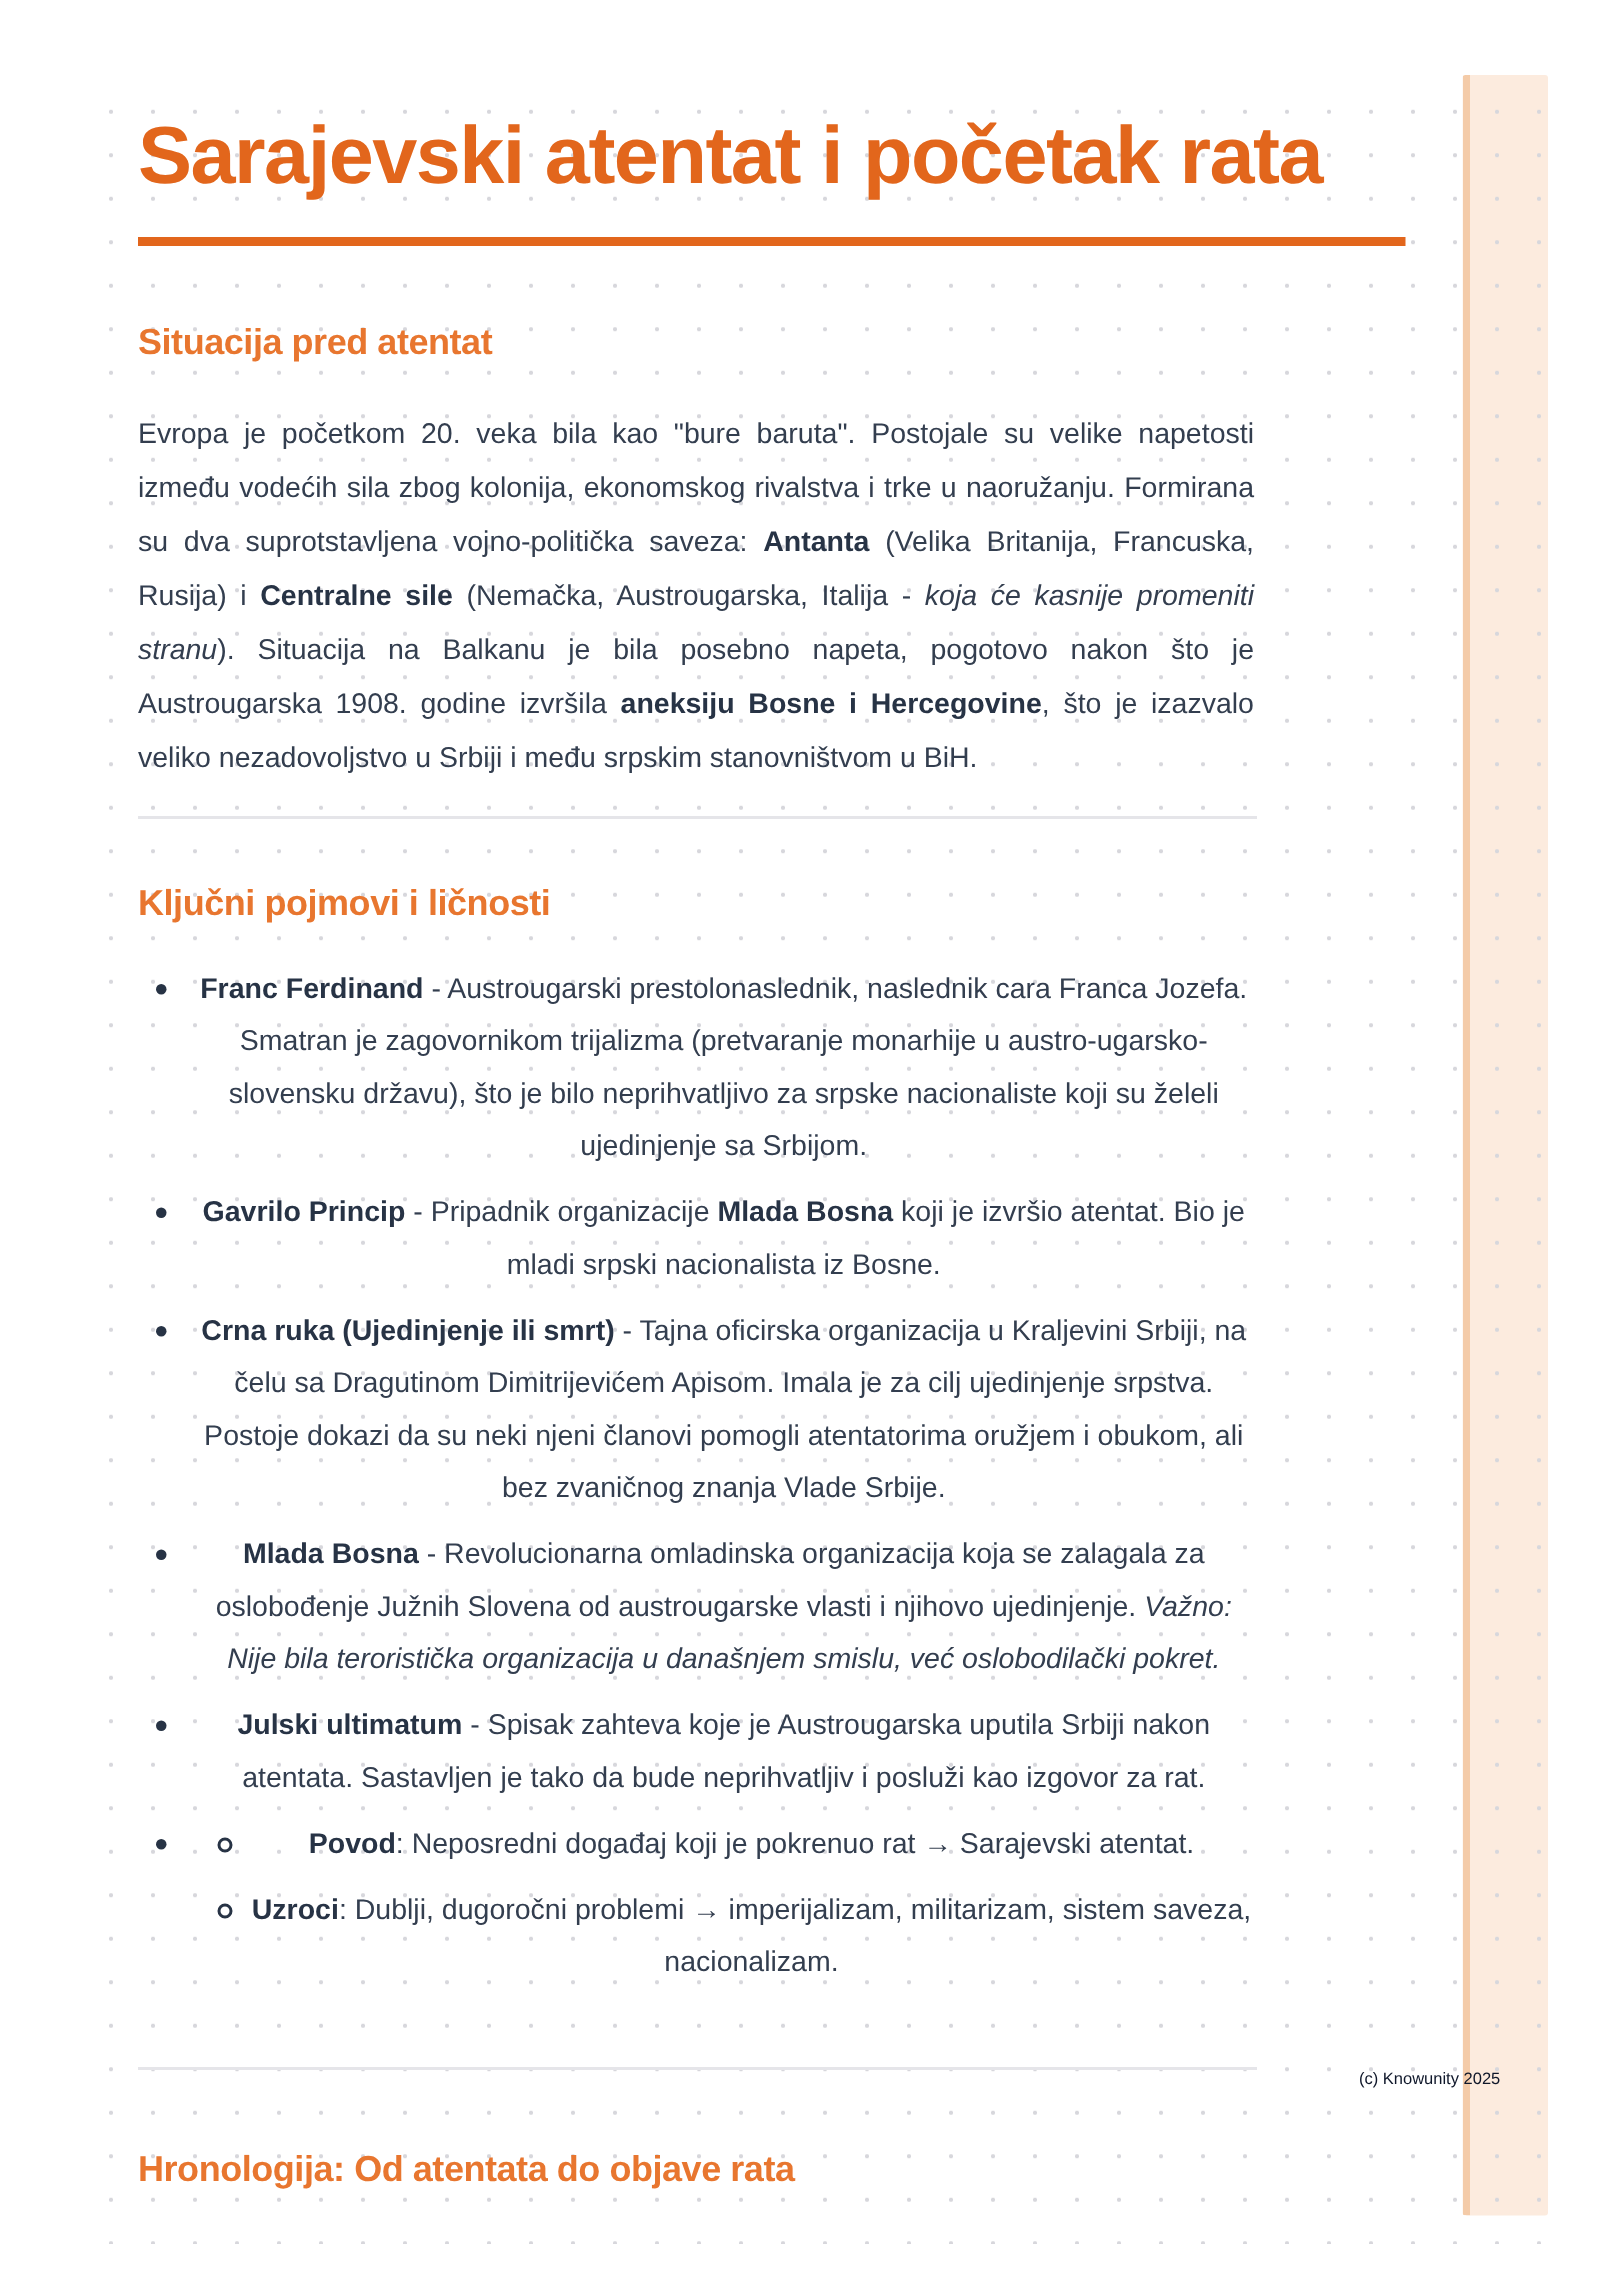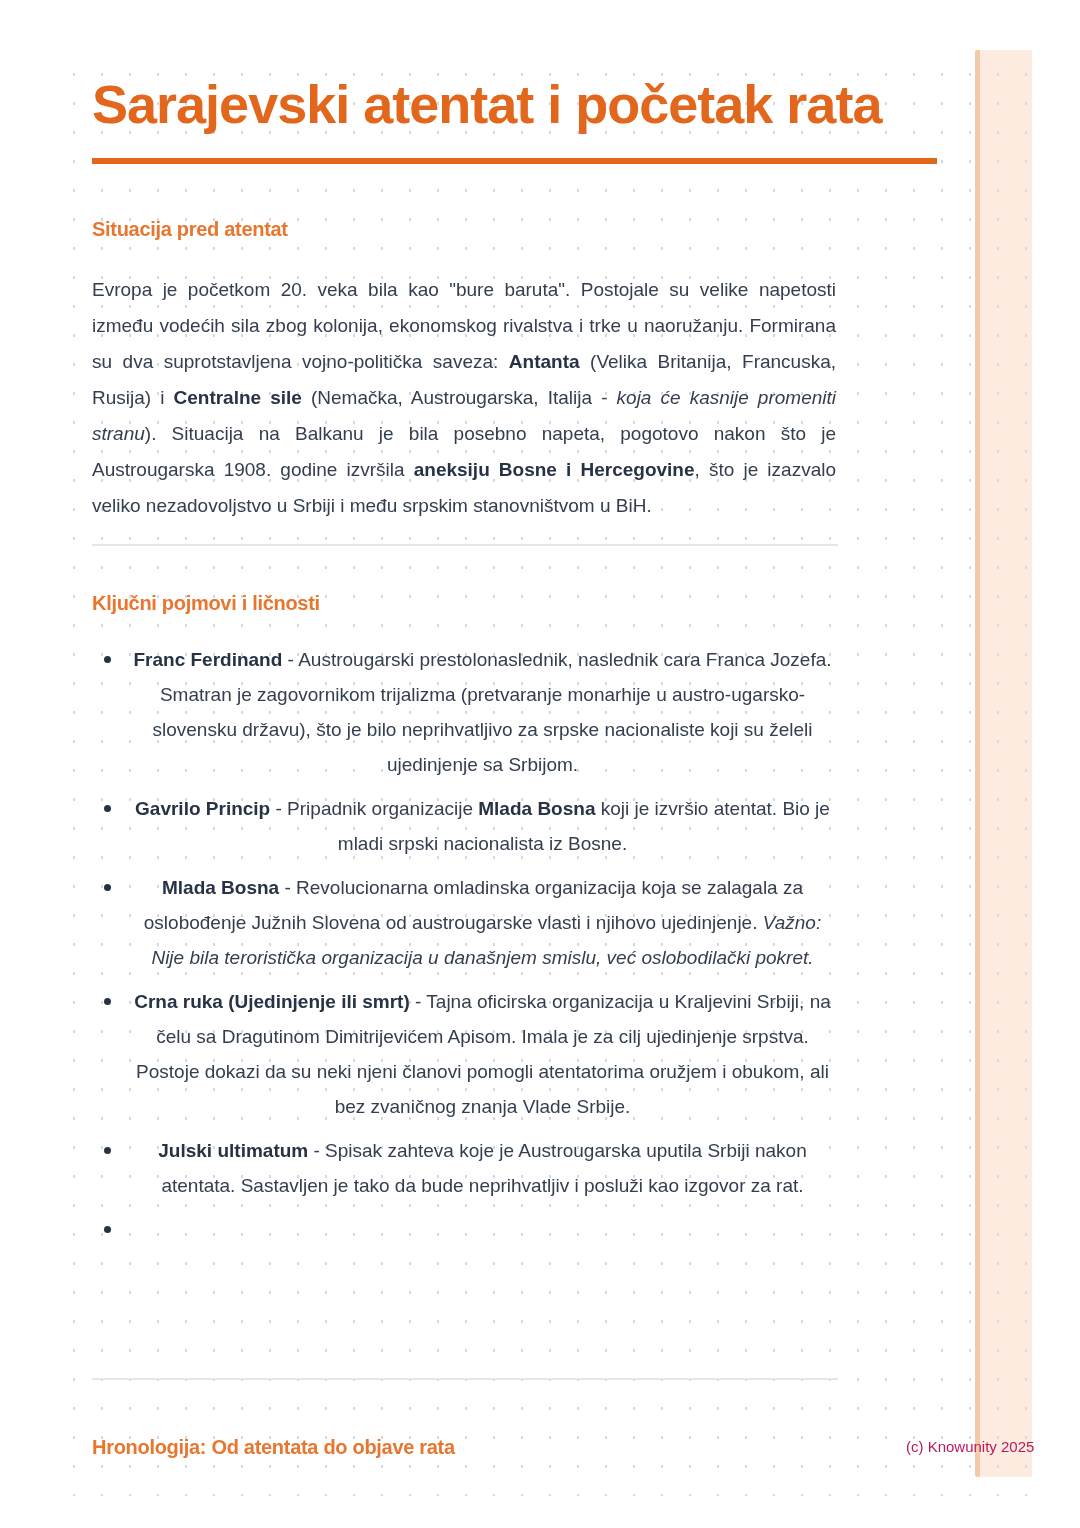--- a/index.html
+++ b/index.html
@@ -27,21 +27,21 @@
   }
   .content { position:absolute; left:92px; top:0; width:845px; z-index:2; }
   h1.title {
     padding-top:72px;
     font-size:54px; line-height:64px; font-weight:700;
     letter-spacing:-1px;
     color:#E2661C;
   }
   .title-rule { margin-top:22px; width:845px; height:6px; background:#E2661C; }
   h2.section-heading {
-    font-size:20px; line-height:34px; font-weight:700;
+    font-size:24px; line-height:34px; font-weight:700;
     letter-spacing:-0.3px;
     color:#E8762F;
   }
   .section-situacija h2 { margin-top:48px; }
   .para {
     margin-top:26px; width:744px;
     font-size:19px; line-height:36px;
     text-align:justify;
     color:#333E4F;
   }
@@ -65,22 +65,22 @@
   }
   ul.subs { list-style:none; }
   ul.subs > li { position:relative; padding-left:37px; margin-top:9px; }
   ul.subs > li::before {
     content:""; position:absolute; left:20px; top:13px;
     width:6px; height:6px; border-radius:50%;
     border:2px solid #273345; background:transparent;
   }
   .section-hronologija { position:absolute; left:92px; top:1430px; z-index:2; }
   .footer {
-    position:absolute; left:906px; top:1438px; z-index:3;
-    font-size:15px; color:#be185d;
+    position:absolute; left:906px; top:1380px; z-index:3;
+    font-size:11px; color:#0f172a;
   }
 </style>
 </head>
 <body>
 
 <div class="stripe"></div>
 <div class="dot-grid"></div>
 
 <div class="content">
 
@@ -92,24 +92,28 @@
     <p class="para"><span>Evropa je početkom 20. veka bila kao "bure baruta". Postojale su velike napetosti između vodećih sila zbog kolonija, ekonomskog rivalstva i trke u naoružanju. Formirana su dva suprotstavljena vojno-politička saveza: </span><span class="b">Antanta</span><span> (Velika Britanija, Francuska, Rusija) i </span><span class="b">Centralne sile</span><span> (Nemačka, Austrougarska, Italija - </span><span class="i">koja će kasnije promeniti stranu</span><span>). Situacija na Balkanu je bila posebno napeta, pogotovo nakon što je Austrougarska 1908. godine izvršila </span><span class="b">aneksiju Bosne i Hercegovine</span><span>, što je izazvalo veliko nezadovoljstvo u Srbiji i među srpskim stanovništvom u BiH.</span></p>
   </section>
 
   <div class="divider"></div>
 
   <section class="section-pojmovi">
     <h2 class="section-heading">Ključni pojmovi i ličnosti</h2>
     <ul class="bullets">
       <li><span class="b">Franc Ferdinand</span><span> - Austrougarski prestolonaslednik, naslednik cara Franca Jozefa. Smatran je zagovornikom trijalizma (pretvaranje monarhije u austro-ugarsko-slovensku državu), što je bilo neprihvatljivo za srpske nacionaliste koji su želeli ujedinjenje sa Srbijom.</span></li>
       <li><span class="b">Gavrilo Princip</span><span> - Pripadnik organizacije </span><span class="b">Mlada Bosna</span><span> koji je izvršio atentat. Bio je mladi srpski nacionalista iz Bosne.</span></li>
+      <li><span class="b">Crna ruka (Ujedinjenje ili smrt)</span><span> - Tajna oficirska organizacija u Kraljevini Srbiji, na čelu sa Dragutinom Dimitrijevićem Apisom. Imala je za cilj ujedinjenje srpstva. Postoje dokazi da su neki njeni članovi pomogli atentatorima oružjem i obukom, ali bez zvaničnog znanja Vlade Srbije.</span></li>
       <li><span class="b">Mlada Bosna</span><span> - Revolucionarna omladinska organizacija koja se zalagala za oslobođenje Južnih Slovena od austrougarske vlasti i njihovo ujedinjenje. </span><span class="i">Važno: Nije bila teroristička organizacija u današnjem smislu, već oslobodilački pokret.</span></li>
-      <li><span class="b">Crna ruka (Ujedinjenje ili smrt)</span><span> - Tajna oficirska organizacija u Kraljevini Srbiji, na čelu sa Dragutinom Dimitrijevićem Apisom. Imala je za cilj ujedinjenje srpstva. Postoje dokazi da su neki njeni članovi pomogli atentatorima oružjem i obukom, ali bez zvaničnog znanja Vlade Srbije.</span></li>
       <li><span class="b">Julski ultimatum</span><span> - Spisak zahteva koje je Austrougarska uputila Srbiji nakon atentata. Sastavljen je tako da bude neprihvatljiv i posluži kao izgovor za rat.</span></li>
       <li>
+        <ul class="subs">
+          <li><span class="b">Povod</span><span>: Neposredni događaj koji je pokrenuo rat → Sarajevski atentat.</span></li>
+          <li><span class="b">Uzroci</span><span>: Dublji, dugoročni problemi → imperijalizam, militarizam, sistem saveza, nacionalizam.</span></li>
+        </ul>
       </li>
     </ul>
   </section>
 
 </div>
 
 <div class="divider-2"></div>
 
 <section class="section-hronologija">
   <h2 class="section-heading">Hronologija: Od atentata do objave rata</h2>

